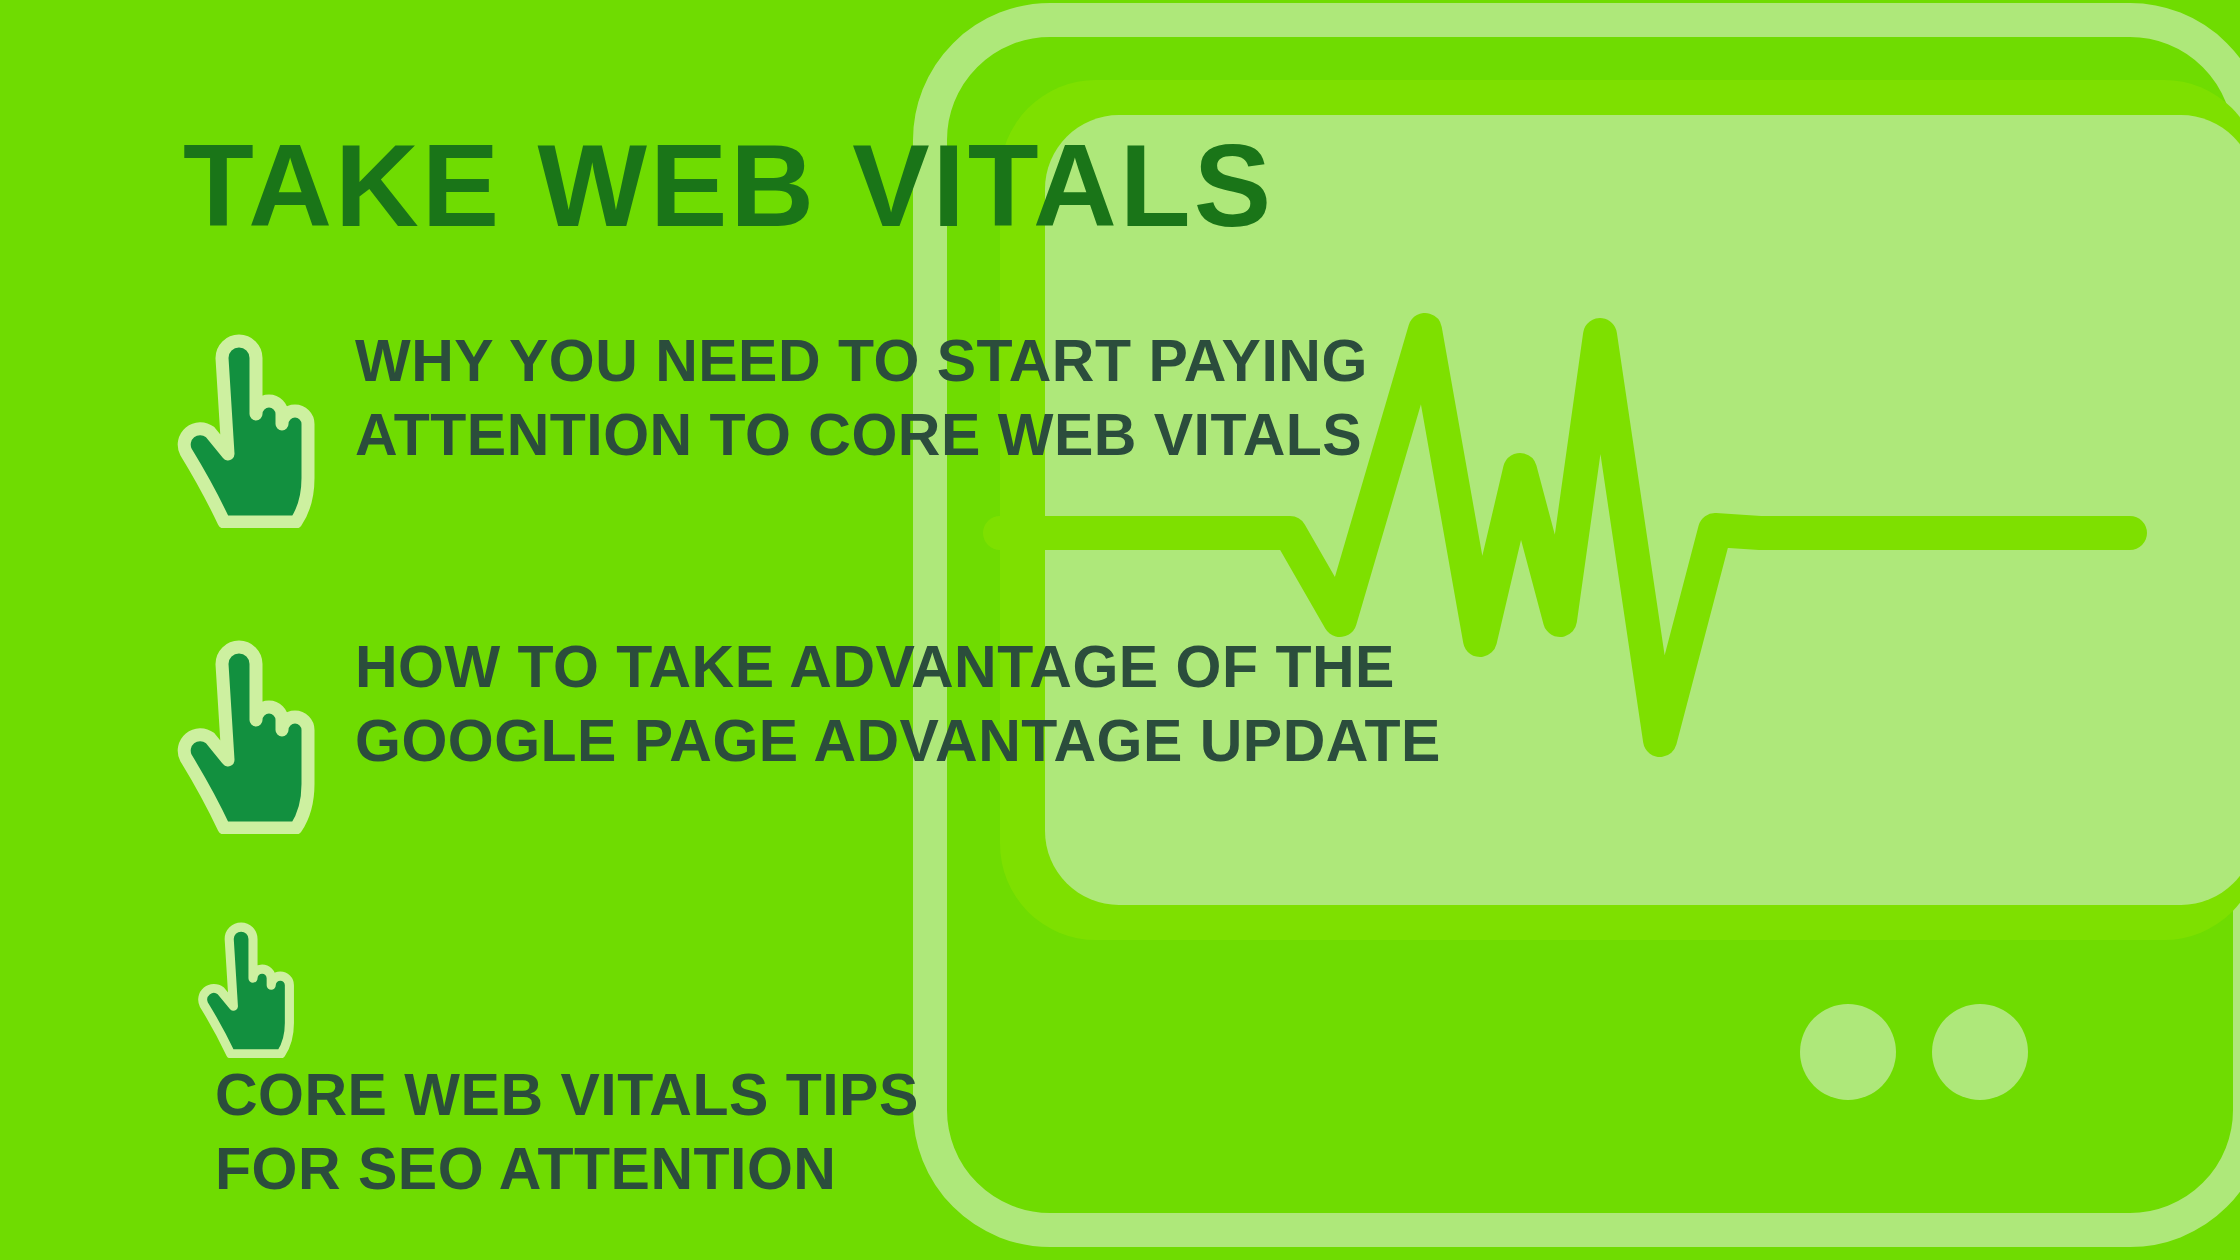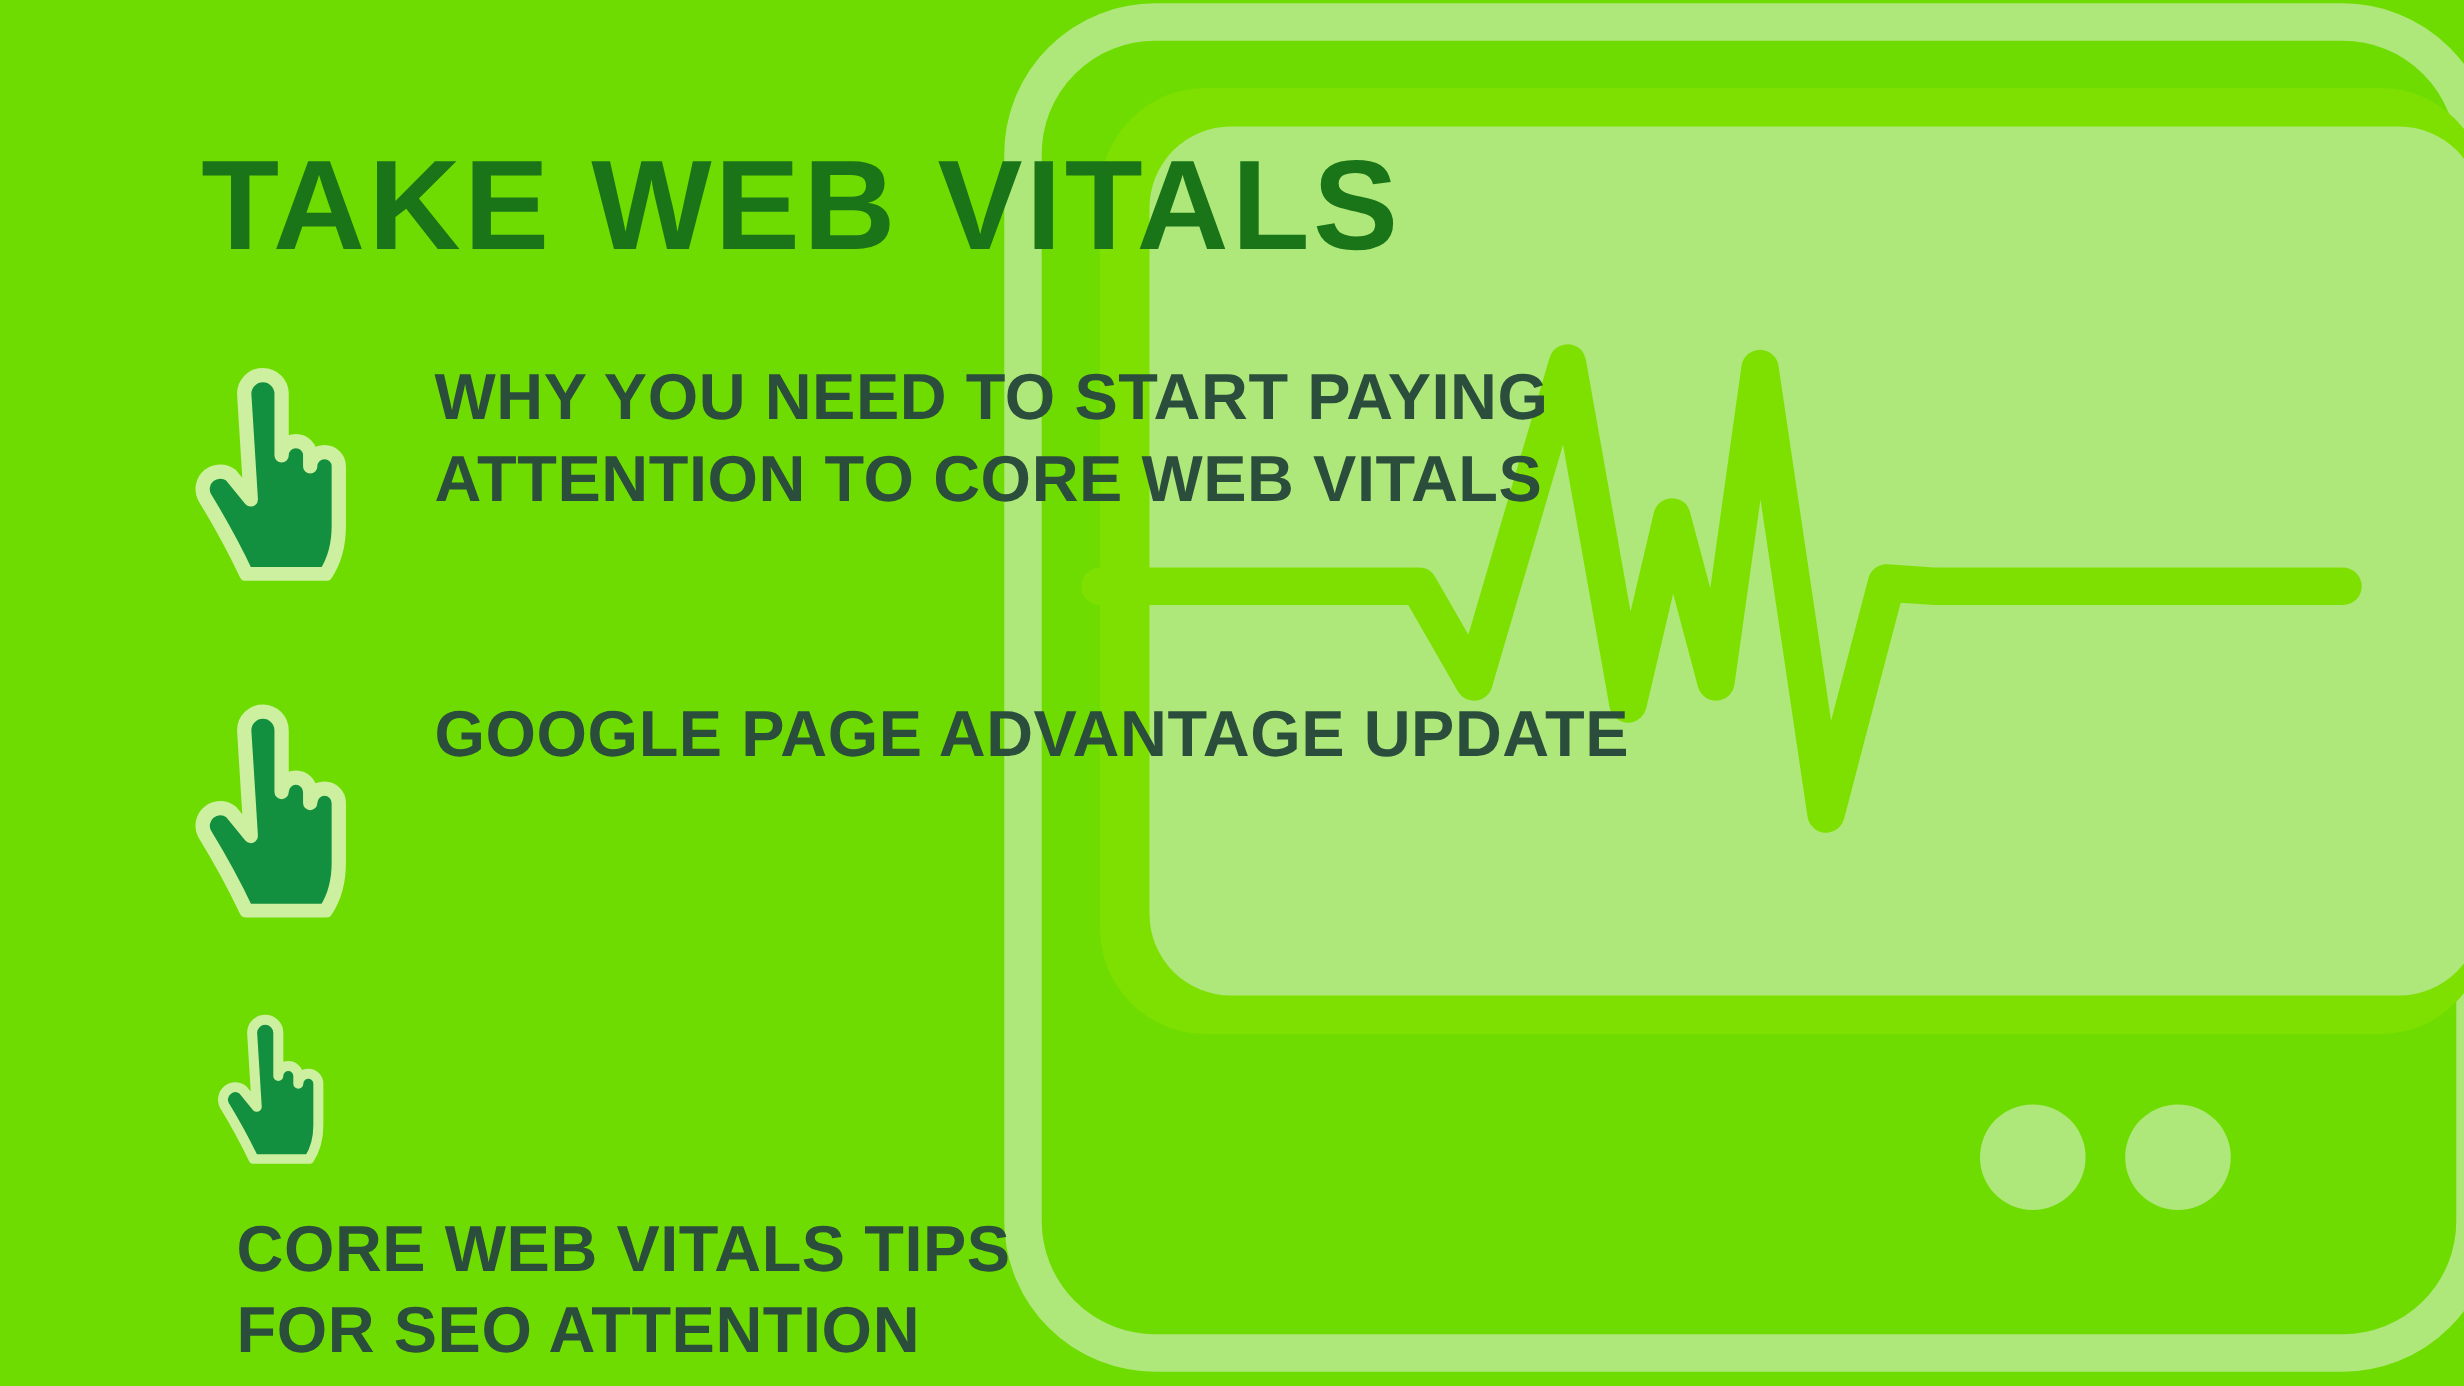--- a/index.html
+++ b/index.html
@@ -42,21 +42,20 @@
     letter-spacing: 3px;
     color: #1a7518;
     line-height: 1;
     white-space: nowrap;
     font-family: "Liberation Sans", sans-serif;
   }
   .bullet-row {
     position: absolute;
     display: flex;
     align-items: flex-start;
-    gap: 40px;
   }
   #bullet-row-0 { left: 176px; top: 324px; }
   #bullet-row-1 { left: 176px; top: 630px; }
   #bullet-row-2 { left: 176px; top: 914px; flex-direction: column; }
 
   .hand-icon {
     width: 140px;
     height: 200px;
     flex: 0 0 140px;
     margin-top: 4px;
@@ -108,20 +107,21 @@
       </div>
     </div>
 
     <div class="bullet-row" id="bullet-row-1">
       <svg class="hand-icon" viewBox="0 0 140 200" xmlns="http://www.w3.org/2000/svg">
         <path d="M46 30 a17 17 0 0 1 34 0 L80 86 a13 13 0 0 1 26 0 L106 96
                  a13 13 0 0 1 26 0 L132 150 q0 26 -12 44 L48 194 Q32 160 10 124
                  a16 16 0 0 1 24 -20 L52 126 Z" fill="#12903f" stroke="#cdf0a0" stroke-width="13" stroke-linejoin="round"></path>
       </svg>
       <div class="bullet-text">
+        <span class="line">HOW TO TAKE ADVANTAGE OF THE</span>
         <span class="line">GOOGLE PAGE ADVANTAGE UPDATE</span>
       </div>
     </div>
 
     <div class="bullet-row" id="bullet-row-2">
       <svg class="hand-icon" viewBox="0 0 140 200" xmlns="http://www.w3.org/2000/svg">
         <path d="M46 30 a17 17 0 0 1 34 0 L80 86 a13 13 0 0 1 26 0 L106 96
                  a13 13 0 0 1 26 0 L132 150 q0 26 -12 44 L48 194 Q32 160 10 124
                  a16 16 0 0 1 24 -20 L52 126 Z" fill="#12903f" stroke="#cdf0a0" stroke-width="13" stroke-linejoin="round"></path>
       </svg>

